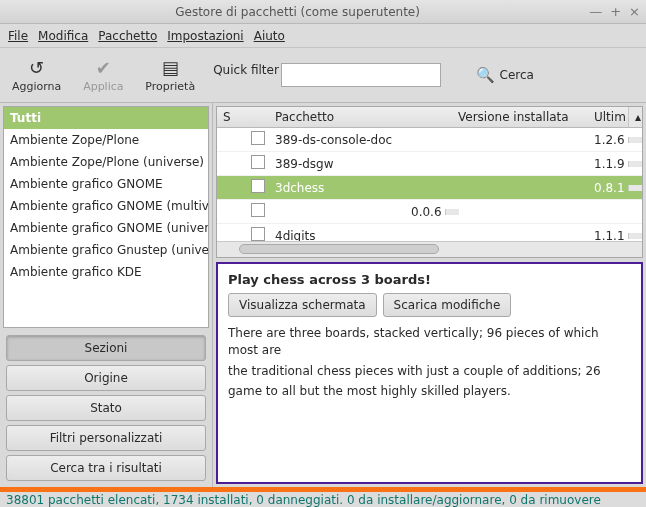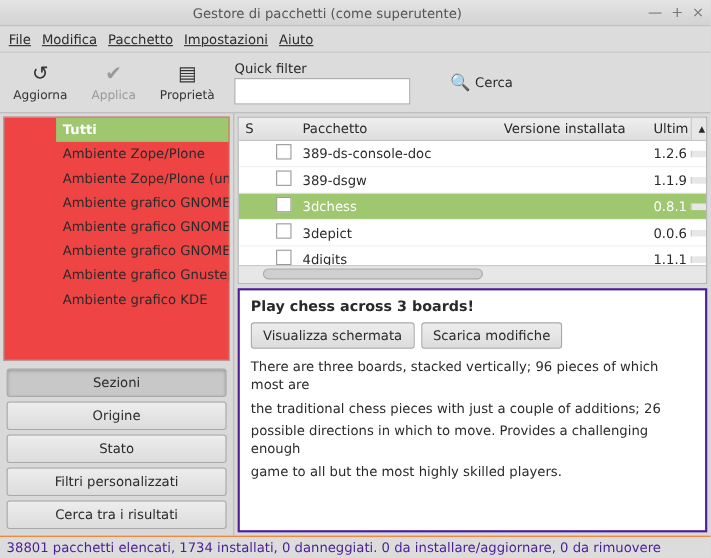--- a/index.html
+++ b/index.html
@@ -56,21 +56,21 @@
   flex-direction: column;
   align-items: center;
   gap: 2px;
   cursor: pointer;
   color: #333;
   min-width: 48px;
 }
 .tool-btn.disabled { color: #999; }
 .tool-btn .glyph { font-size: 18px; line-height: 20px; }
 .tool-btn .lbl { font-size: 11px; }
-.quickfilter { display: flex; flex-direction: column; gap: 2px; }
+.quickfilter { display: flex; flex-direction: row; gap: 2px; }
 .quickfilter input {
   width: 160px; height: 24px;
   border: 1px solid #a8a8a8; background: #fff;
   padding: 2px 4px;
 }
 .search-btn {
   display: flex; align-items: center; gap: 4px;
   cursor: pointer; margin-left: 18px;
 }
 .search-btn .glyph { font-size: 15px; }
@@ -80,26 +80,25 @@
   min-height: 0;
 }
 .left-pane {
   width: 213px;
   display: flex;
   flex-direction: column;
   border-right: 1px solid #b8b8b8;
 }
 .section-list {
   flex: 1;
-  background: #ef4444;
+  background: #ffffff;
   border: 1px solid #a8a8a8;
   margin: 3px;
   overflow-y: auto;
   position: relative;
-  padding-left: 47px;
 }
 .section-row {
   padding: 4px 6px;
   white-space: nowrap;
   overflow: hidden;
   cursor: pointer;
 }
 .section-row.sel {
   background: #9fc76f;
   color: #fff;
@@ -192,24 +191,24 @@
   border: 1px solid #a8a8a8;
   background: linear-gradient(#ededed, #dcdcdc);
   border-radius: 3px;
   padding: 4px 10px;
   cursor: pointer;
 }
 .detail-desc p { margin: 4px 0; line-height: 1.4; }
 .statusbar {
   height: 20px;
   background: #dcdcdc;
-  border-top: 1px solid #f97316;
+  border-top: 5px solid #f97316;
   padding: 2px 6px;
   font-size: 12px;
-  color: #4c1d95;
+  color: #0f766e;
   display: flex;
   align-items: center;
 }
 .vscroll-fake {
   width: 14px;
   background: #e7e7e7;
   border-left: 1px solid #c8c8c8;
 }
 </style>
 </head>
@@ -307,21 +306,20 @@
             <div class="col-s"></div>
             <div class="col-chk"><span class="chk"></span></div>
             <div class="col-name">3dchess</div>
             <div class="col-ver"></div>
             <div class="col-ult">0.8.1</div>
             <div class="vscroll-fake"></div>
           </div>
           <div class="pkg-row">
             <div class="col-s"></div>
             <div class="col-chk"><span class="chk"></span></div>
-            <div class="col-name">3depict</div>
             <div class="col-ver"></div>
             <div class="col-ult">0.0.6</div>
             <div class="vscroll-fake"></div>
           </div>
           <div class="pkg-row">
             <div class="col-s"></div>
             <div class="col-chk"><span class="chk"></span></div>
             <div class="col-name">4digits</div>
             <div class="col-ver"></div>
             <div class="col-ult">1.1.1</div>
@@ -335,21 +333,20 @@
 
     <div class="detail-pane">
       <div class="detail-title">Play chess across 3 boards!</div>
       <div class="detail-btns">
         <div class="detail-btn">Visualizza schermata</div>
         <div class="detail-btn">Scarica modifiche</div>
       </div>
       <div class="detail-desc">
         <p>There are three boards, stacked vertically; 96 pieces of which most are</p>
         <p>the traditional chess pieces with just a couple of additions; 26</p>
-        <p>possible directions in which to move. Provides a challenging enough</p>
         <p>game to all but the most highly skilled players.</p>
       </div>
     </div>
   </div>
 </div>
 
 <div class="statusbar">
   <span>38801 pacchetti elencati, 1734 installati, 0 danneggiati. 0 da installare/aggiornare, 0 da rimuovere</span>
 </div>
 

